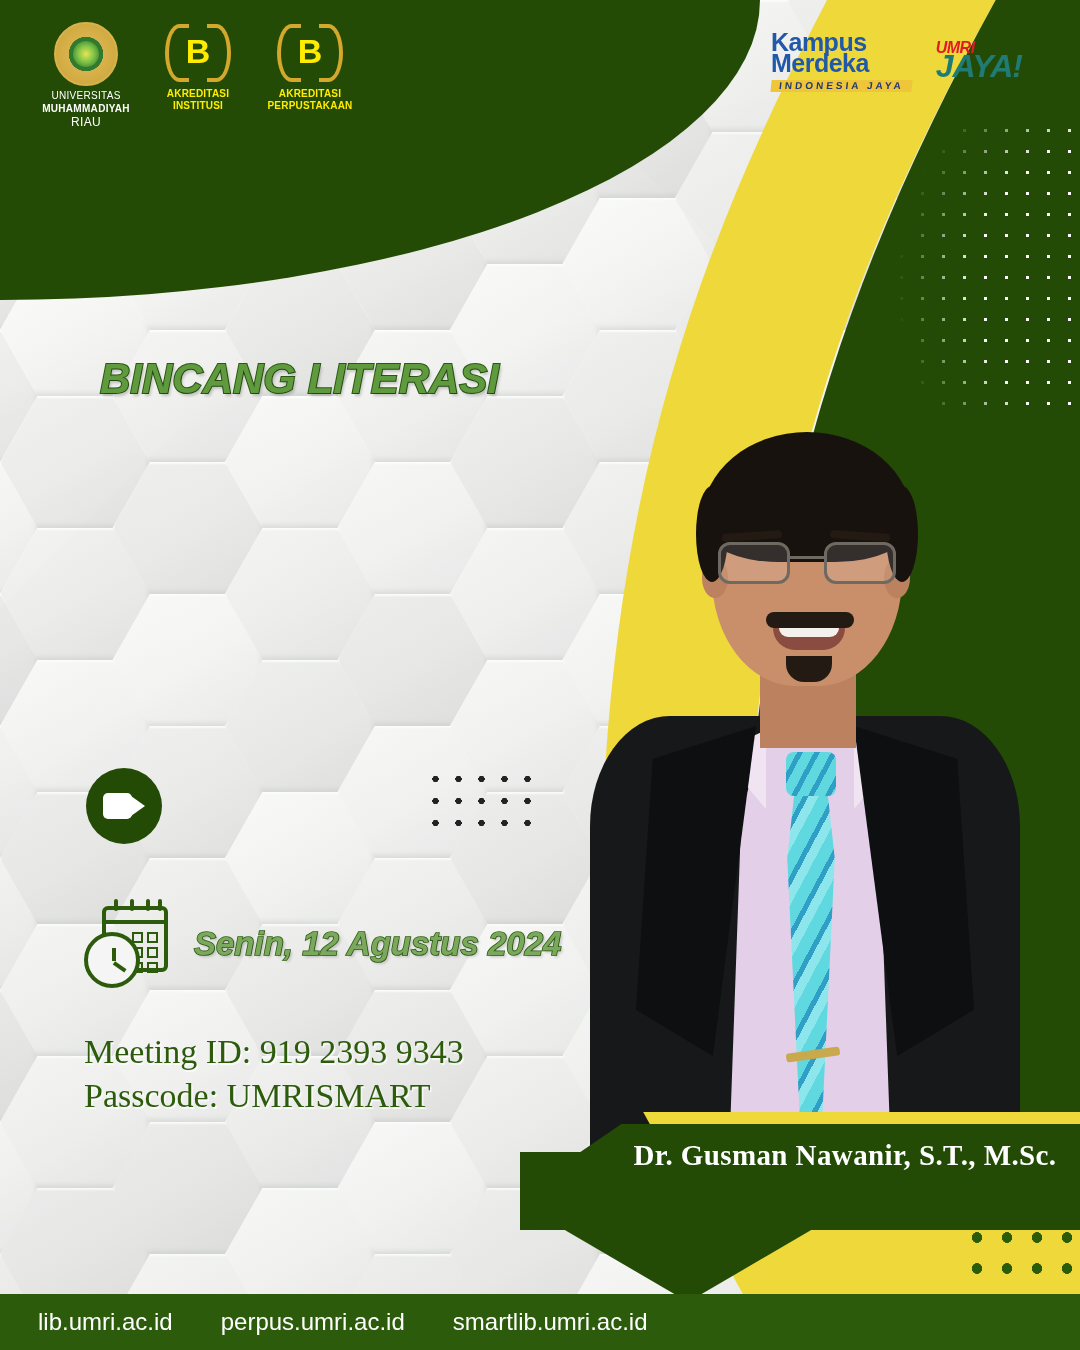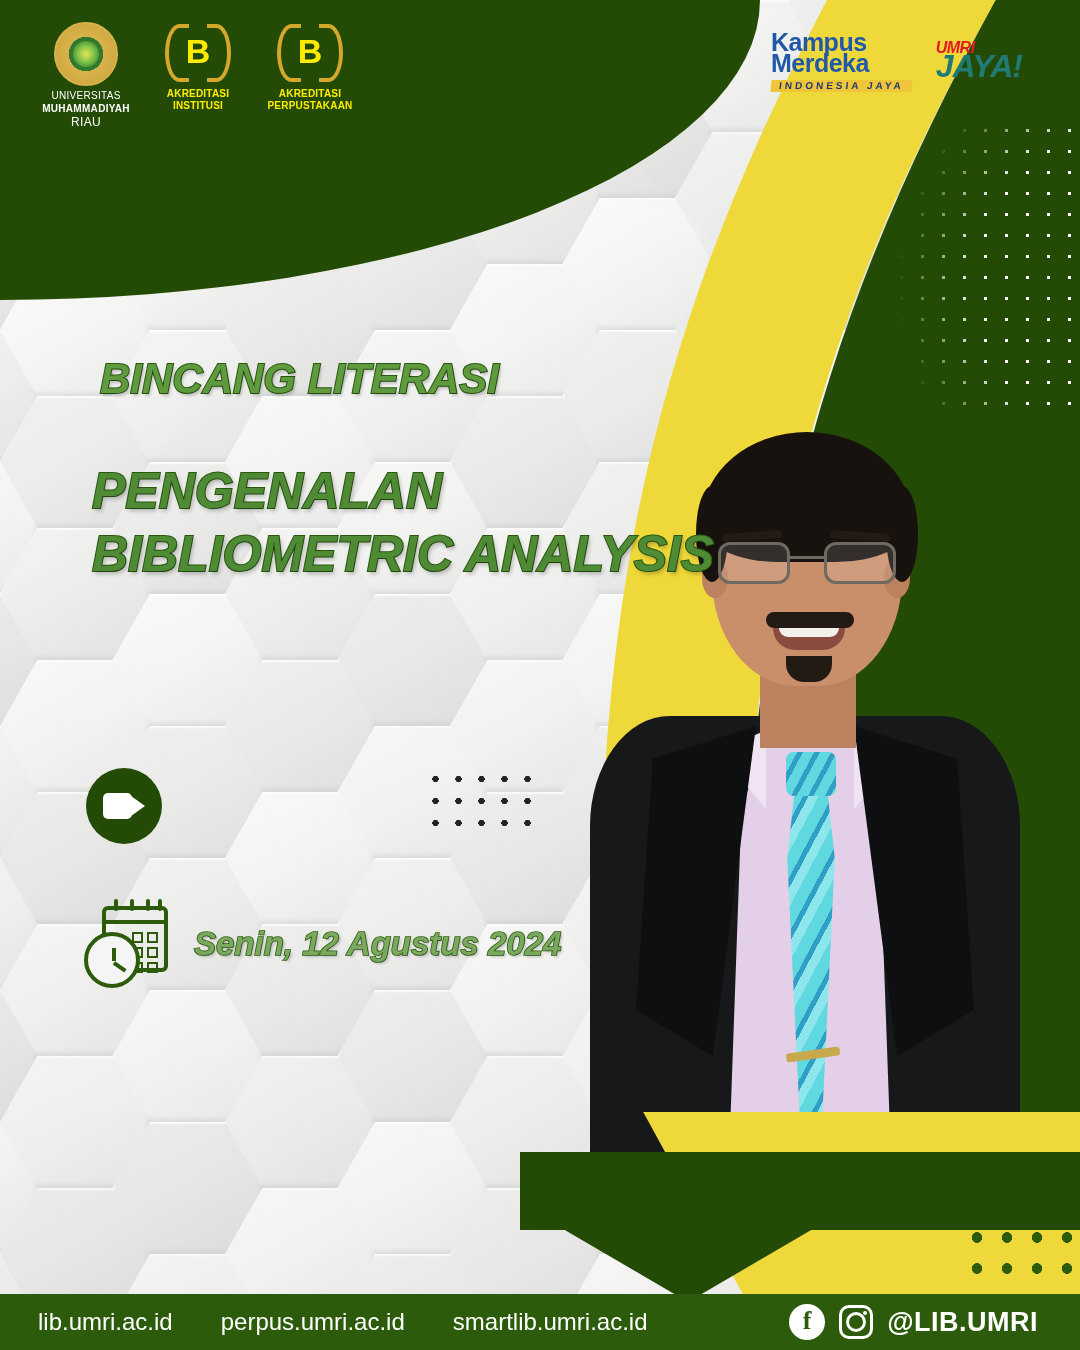--- a/index.html
+++ b/index.html
@@ -520,24 +520,20 @@
       <span class="l2">Merdeka</span>
       <span class="ribbon">INDONESIA JAYA</span>
     </div>
     <div class="umri-s">
       <span class="u1">UMRI</span>
       <span class="u2">JAYA!</span>
     </div>
   </div>
 
   <div class="sub1">BINCANG LITERASI</div>
-  <div class="maintitle">
-    <span>PENGENALAN</span>
-    <span>BIBLIOMETRIC ANALYSIS</span>
-  </div>
 
   <div class="joinrow">
     <div class="camcircle">
       <div class="cam">
         <span class="body"></span>
         <span class="lens"></span>
       </div>
     </div>
   </div>
 
@@ -561,28 +557,30 @@
       <div class="clock">
         <span class="h"></span>
         <span class="m"></span>
       </div>
     </div>
     <div class="datetext">
       <span>Senin, 12 Agustus 2024</span>
     </div>
   </div>
 
-
+  <div class="meeting">
+    <span>Meeting ID: 919 2393 9343</span>
+    <span>Passcode: UMRISMART</span>
+  </div>
+
+  <div class="namebanner">
+    <span>Dr. Gusman Nawanir, S.T., M.Sc.</span>
+  </div>
 
   <div class="footer">
     <div class="f-links">
       <a href="#">lib.umri.ac.id</a>
       <a href="#">perpus.umri.ac.id</a>
       <a href="#">smartlib.umri.ac.id</a>
     </div>
-    <div class="f-social">
-      <span class="fb"></span>
-      <span class="ig"></span>
-      <span class="handle">@LIB.UMRI</span>
-    </div>
   </div>
 
 </div>
 
 </body></html>

